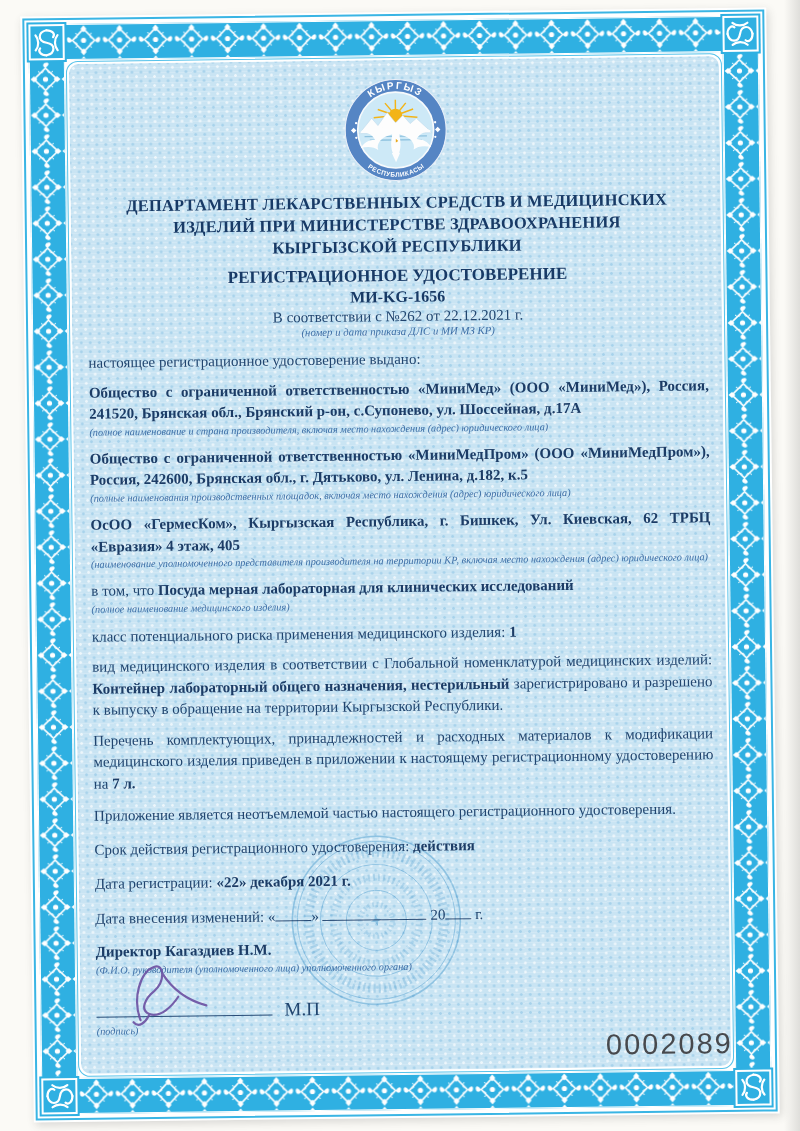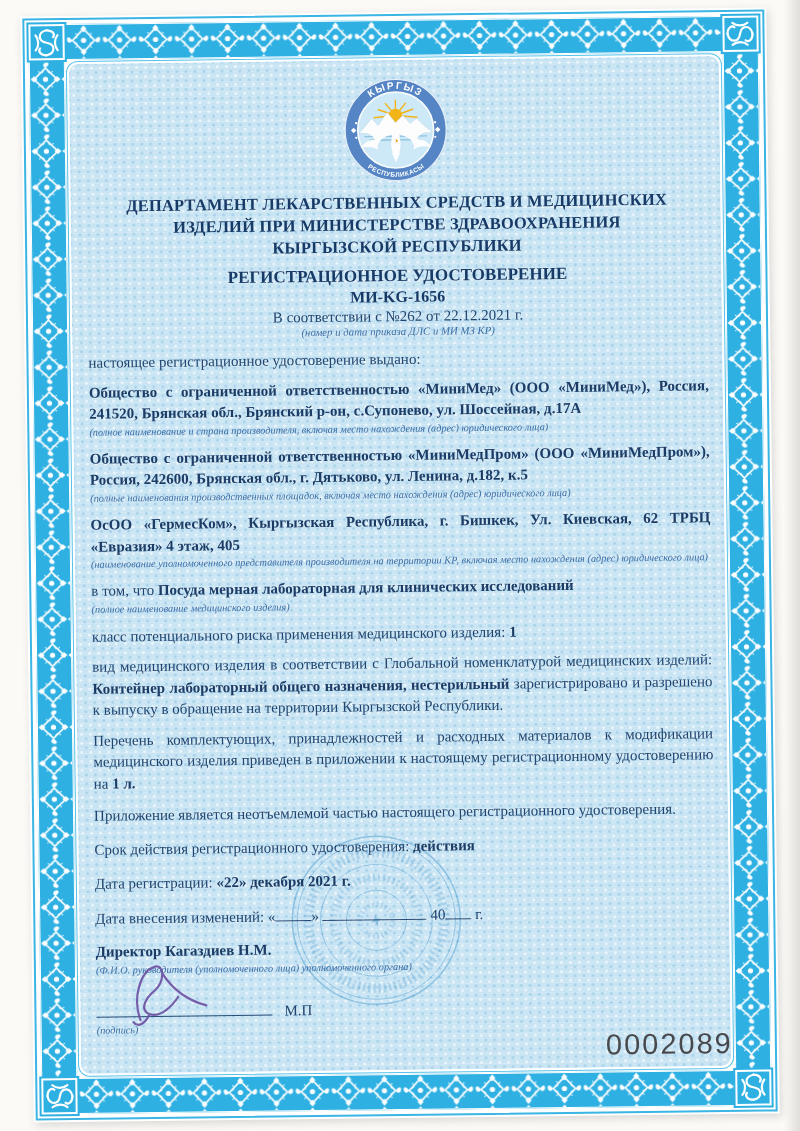--- a/index.html
+++ b/index.html
@@ -52,21 +52,21 @@
   .accordance{margin-top:2px;text-align:center;font-size:15px;color:#21456f;}
   .note-center{margin-top:0;text-align:center;font-style:italic;font-size:10.8px;color:#3d6ea6;}
   .para{margin:12px 0 0;font-size:15px;line-height:21.5px;text-align:justify;color:#21456f;}
   .para b{color:#1c3c66;}
   .mt8{margin-top:8px;} .mt9{margin-top:9px;} .mt11{margin-top:11px;} .mt12{margin-top:12px;} .mt13{margin-top:13px;}
   .note{margin-top:0;font-style:italic;font-size:10.3px;line-height:13px;color:#3d6ea6;text-align:left;}
   .blank{display:inline-block;border-bottom:1.1px solid #2a4d77;height:13px;vertical-align:baseline;}
   .blank-sm{width:36px;} .blank-lg{width:104px;} .blank-xs{width:26px;}
   .sig-block{margin-top:24px;position:relative;height:58px;}
   .sig-line{display:inline-block;width:176px;border-bottom:1.2px solid #2a4d77;height:16px;}
-  .mp{font-size:15px;color:#21456f;margin-left:12px;}
+  .mp{font-size:19px;color:#21456f;margin-left:12px;}
   .sig-note{margin-top:2px;}
   .signature-svg{position:absolute;left:22px;top:-46px;z-index:4;pointer-events:none;}
   .stamp-svg{position:absolute;left:255px;top:818px;z-index:3;pointer-events:none;
     opacity:.55;mix-blend-mode:multiply;}
   .serial{position:absolute;right:46px;bottom:54px;
     font-family:"Liberation Sans","DejaVu Sans",sans-serif;
     font-size:29px;color:#47494d;letter-spacing:2px;z-index:5;}
   svg text{font-family:"Liberation Sans","DejaVu Sans",sans-serif;}
 </style>
 </head>
@@ -225,29 +225,29 @@
     <p class="para mt9"><b>ОсОО «ГермесКом», Кыргызская Республика, г. Бишкек, Ул. Киевская, 62 ТРБЦ «Евразия» 4 этаж, 405</b></p>
     <p class="note">(наименование уполномоченного представителя производителя на территории КР, включая место нахождения (адрес) юридического лица)</p>
 
     <p class="para mt9"><span>в том, что </span><b>Посуда мерная лабораторная для клинических исследований</b></p>
     <p class="note">(полное наименование медицинского изделия)</p>
 
     <p class="para mt11"><span>класс потенциального риска применения медицинского изделия: </span><b>1</b></p>
 
     <p class="para mt9"><span>вид медицинского изделия в соответствии с Глобальной номенклатурой медицинских изделий: </span><b>Контейнер лабораторный общего назначения, нестерильный</b><span> зарегистрировано и разрешено к выпуску в обращение на территории Кыргызской Республики.</span></p>
 
-    <p class="para mt9"><span>Перечень комплектующих, принадлежностей и расходных материалов к модификации медицинского изделия приведен в приложении к настоящему регистрационному удостоверению на </span><b>1 л.</b></p>
+    <p class="para mt9"><span>Перечень комплектующих, принадлежностей и расходных материалов к модификации медицинского изделия приведен в приложении к настоящему регистрационному удостоверению на </span><b>7 л.</b></p>
 
     <p class="para mt11">Приложение является неотъемлемой частью настоящего регистрационного удостоверения.</p>
 
     <p class="para mt12"><span>Срок действия регистрационного удостоверения: </span><b>действия</b></p>
 
     <p class="para mt13"><span>Дата регистрации: </span><b>«22» декабря 2021 г.</b></p>
 
-    <p class="para mt13"><span>Дата внесения изменений: </span><span>«</span><span class="blank blank-sm"></span><span>»</span> <span class="blank blank-lg"></span> <span>40</span><span class="blank blank-xs"></span> <span>г.</span></p>
+    <p class="para mt13"><span>Дата внесения изменений: </span><span>«</span><span class="blank blank-sm"></span><span>»</span> <span class="blank blank-lg"></span> <span>20</span><span class="blank blank-xs"></span> <span>г.</span></p>
 
     <p class="para mt12"><b>Директор Кагаздиев Н.М.</b></p>
     <p class="note">(Ф.И.О. руководителя (уполномоченного лица) уполномоченного органа)</p>
 
     <div class="sig-block">
       <svg class="signature-svg" width="120" height="78" viewBox="0 0 120 78">
         <g stroke="#6b4fa1" stroke-width="2.2" fill="none" stroke-linecap="round" opacity="0.9">
           <path d="M22 66 C 14 44 22 18 36 13 C 47 9 47 28 36 37 C 27 44 21 56 31 60 C 42 64 54 52 60 43"></path>
           <path d="M44 19 C 52 32 66 46 88 52"></path>
           <path d="M31 60 C 27 69 20 74 15 68"></path>

